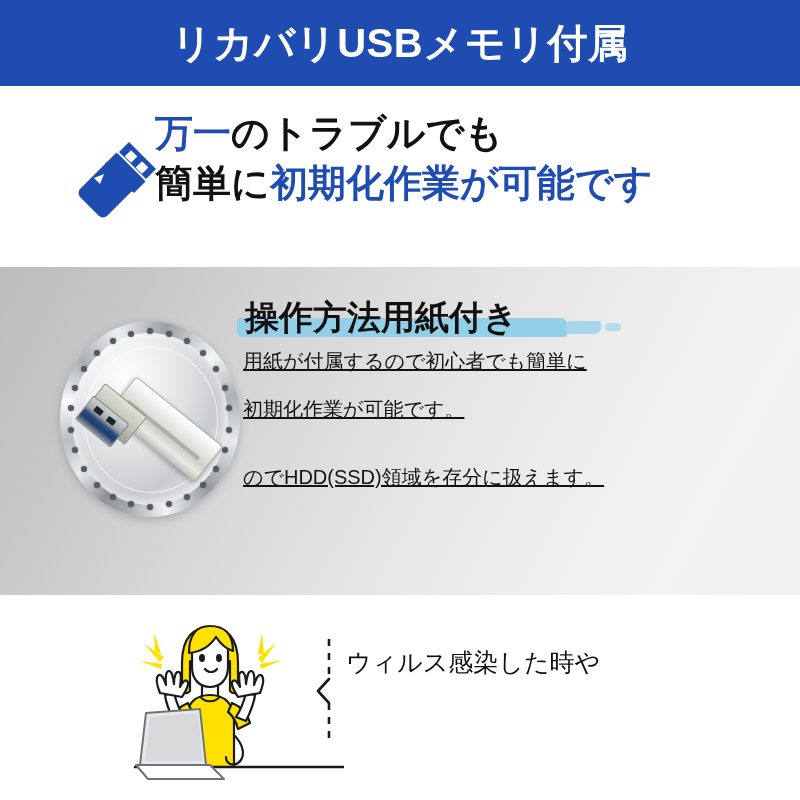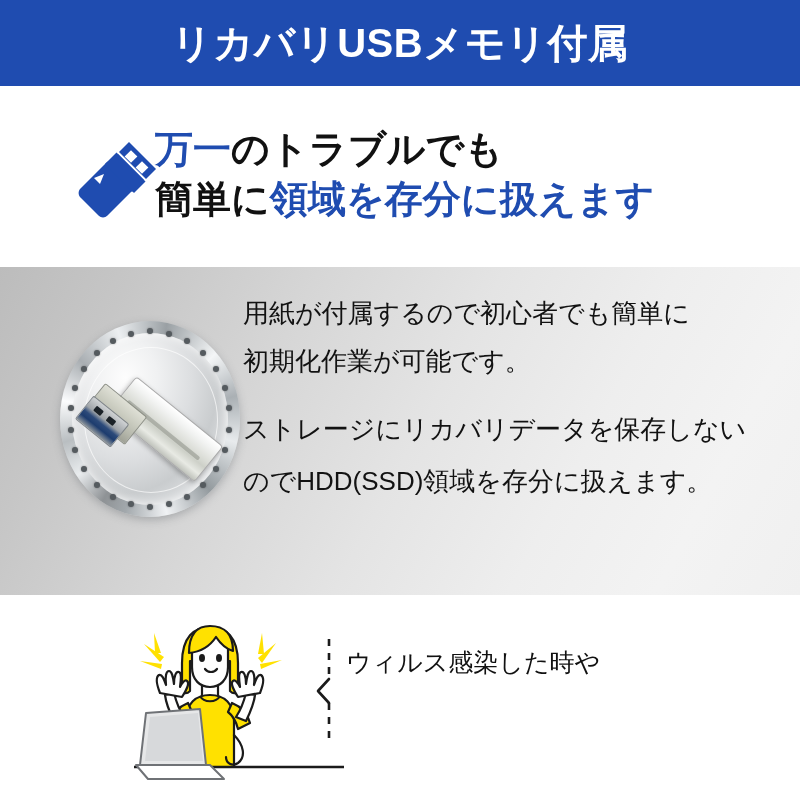--- a/index.html
+++ b/index.html
@@ -54,21 +54,21 @@
   .usb-icon {
     position: absolute;
     left: 74px;
     top: 52px;
     width: 86px;
     height: 82px;
   }
   .headline-text {
     position: absolute;
     left: 155px;
-    top: 38px;
+    top: 22px;
     width: 620px;
   }
   .hl-line {
     font-size: 38px;
     font-weight: 700;
     line-height: 50px;
     white-space: nowrap;
     color: #111111;
   }
   .hl-blue { color: #1f4cb0; }
@@ -266,24 +266,25 @@
     right: -54px;
     bottom: 6px;
     width: 16px;
     height: 8px;
     background: #a9d9ee;
     border-radius: 4px;
     opacity: 0.85;
   }
   .feat-body {
     margin-top: 4px;
-    font-size: 26px;
+    font-size: 20px;
     line-height: 36px;
     color: #121212;
     white-space: nowrap;
+    text-decoration: underline;
   }
 
   
   .bottom {
     position: absolute;
     left: 16px;
     top: 595px;
     width: 800px;
     height: 205px;
     background: #ffffff;
@@ -340,21 +341,21 @@
         <g fill="#ffffff">
           <rect x="52.5" y="14" width="9" height="9" transform="rotate(45 57 18.5)"></rect>
           <rect x="63.5" y="25" width="9" height="9" transform="rotate(45 68 29.5)"></rect>
           <path d="M20 40 L30 36 L26 46 Z"></path>
         </g>
       </svg>
     </div>
 
     <div class="headline-text">
       <div class="hl-line"><span class="hl-blue">万一</span><span class="hl-black">のトラブルでも</span></div>
-      <div class="hl-line"><span class="hl-black">簡単に</span><span class="hl-blue">領域を存分に扱えます</span></div>
+      <div class="hl-line"><span class="hl-black">簡単に</span><span class="hl-blue">初期化作業が可能です</span></div>
     </div>
   </div>
 
   <div class="features">
 
     <div class="usb-photo">
       <div class="disc-outer"></div>
       <div class="disc-inner"></div>
       <div class="disc-ring"></div>
       <div class="disc-dots" id="discDots">
@@ -393,26 +394,29 @@
         <div class="stick-conn">
           <b class="p1"></b>
           <b class="p2"></b>
         </div>
       </div>
     </div>
 
     <div class="feat-col">
 
       <div class="feat-block b1">
+        <div class="feat-head-wrap">
+          <span class="brush" style="width:330px;"></span>
+          <div class="feat-head">操作方法用紙付き</div>
+        </div>
         <div class="feat-body">用紙が付属するので初心者でも簡単に</div>
         <div class="feat-body" style="margin-top:12px;">初期化作業が可能です。</div>
       </div>
 
       <div class="feat-block b2">
-        <div class="feat-body">ストレージにリカバリデータを保存しない</div>
         <div class="feat-body" style="margin-top:16px;">のでHDD(SSD)領域を存分に扱えます。</div>
       </div>
 
     </div>
   </div>
 
   <div class="bottom">
 
     <div class="illus">
       <svg viewBox="0 0 210 168" width="210" height="168" aria-hidden="true">

